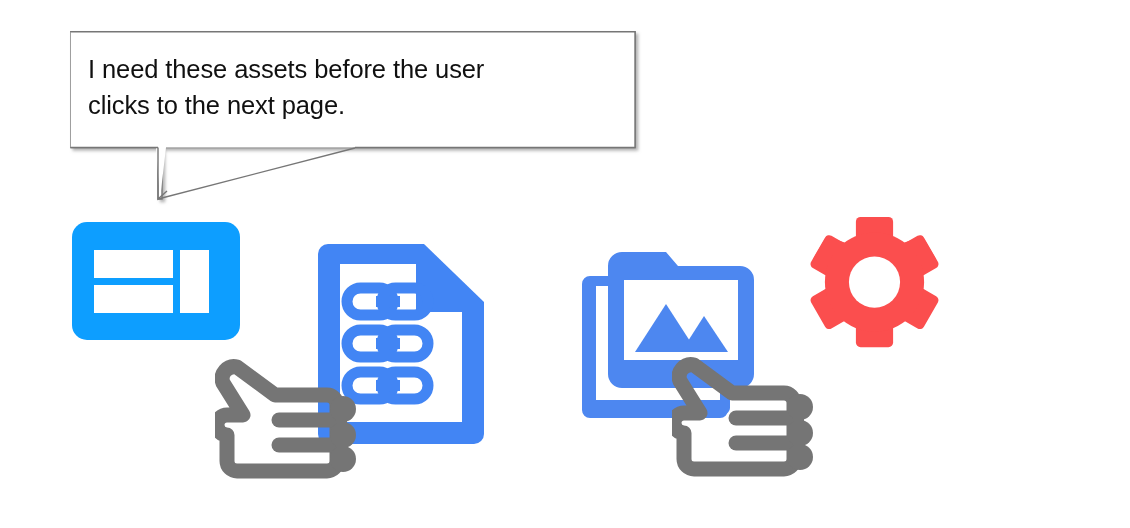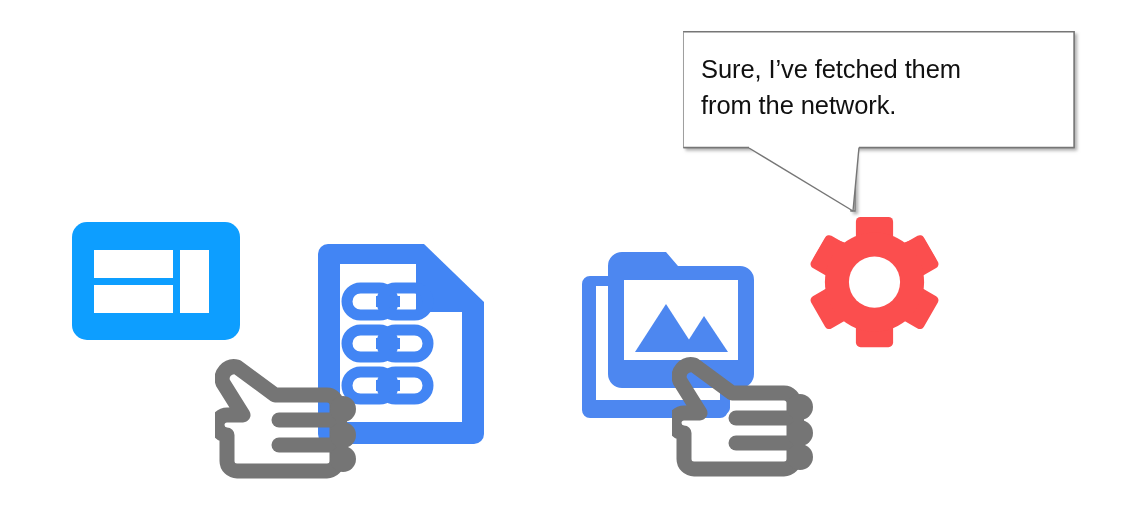--- a/index.html
+++ b/index.html
@@ -53,38 +53,38 @@
   #hand-left     { left: 215px; top: 343px; width: 157px; height: 144px; }
   #photos-icon   { left: 582px; top: 252px; width: 172px; height: 166px; }
   #hand-right    { left: 672px; top: 341px; width: 157px; height: 144px; }
   #gear-icon     { left: 797px; top: 217px; width: 155px; height: 155px; }
 </style>
 </head>
 <body>
 
 <div id="canvas">
 
-
-  <div id="bubble-2" class="bubble-wrap">
-    <svg class="bubble-svg" width="392" height="190" viewBox="0 0 392 190">
+  <div id="bubble-1" class="bubble-wrap">
+    <svg class="bubble-svg" width="566" height="180" viewBox="0 0 566 180">
       <defs>
-        <filter id="bshadow2" x="-20%" y="-20%" width="150%" height="150%">
+        <filter id="bshadow1" x="-20%" y="-20%" width="150%" height="150%">
           <feDropShadow dx="2.5" dy="2.5" stdDeviation="1.6" flood-color="#9a9a9a" flood-opacity="0.75"></feDropShadow>
         </filter>
       </defs>
-      <path d="M0.7,0.7 L391,0.7 L391,116.5 L172,116.5 L172,180 L168,180 L168,116.5 L0.7,116.5 Z" fill="#ffffff" stroke="#767676" stroke-width="1.4" filter="url(#bshadow2)"></path>
-      <path d="M0.7,0.7 L391,0.7 L391,116.5 L176,116.5 L170,180 L66,117 L0.7,116.5 Z" fill="#ffffff" stroke="none"></path>
-      <path d="M0.7,0.7 L391,0.7 L391,116.5 L176,116.5" fill="none" stroke="#767676" stroke-width="1.4"></path>
-      <path d="M176,116.5 L170,180" fill="none" stroke="#767676" stroke-width="1.4"></path>
-      <path d="M170,180 L66,117" fill="none" stroke="#767676" stroke-width="1.4"></path>
-      <path d="M0.7,116.5 L66,116.5" fill="none" stroke="#767676" stroke-width="1.4"></path>
+      <path d="M0.7,0.7 L565,0.7 L565,116.5 L92,116.5 L92,168 L88,168 L88,116.5 L0.7,116.5 Z" fill="#ffffff" stroke="#767676" stroke-width="1.4" filter="url(#bshadow1)"></path>
+      <path d="M0.7,0.7 L565,0.7 L565,116.5 L96,116.5 L90,168 L86,116.5 L0.7,116.5 Z" fill="#ffffff" stroke="none"></path>
+      <path d="M88,116.5 L88,168 L97,160" fill="none" stroke="#767676" stroke-width="1.4" stroke-linejoin="miter"></path>
+      <path d="M88,168 L285,117" fill="none" stroke="#767676" stroke-width="1.4"></path>
+      <path d="M0.7,0.7 L565,0.7 L565,116.5 L285,116.5" fill="none" stroke="#767676" stroke-width="1.4"></path>
+      <path d="M0.7,116.5 L88,116.5" fill="none" stroke="#767676" stroke-width="1.4"></path>
     </svg>
-    <div class="bubble-text">Sure, I’ve fetched them
-from the network.</div>
+    <div class="bubble-text">I need these assets before the user
+clicks to the next page.</div>
   </div>
+
 
   <svg id="layout-icon" class="icon" viewBox="0 0 168 118">
     <rect x="0" y="0" width="168" height="118" rx="15" ry="15" fill="#0d9eff"></rect>
     <rect x="22" y="28" width="79" height="28" fill="#ffffff"></rect>
     <rect x="22" y="63" width="79" height="28" fill="#ffffff"></rect>
     <rect x="108" y="28" width="29" height="63" fill="#ffffff"></rect>
   </svg>
 
   <svg id="doc-icon" class="icon" viewBox="0 0 166 200">
 

